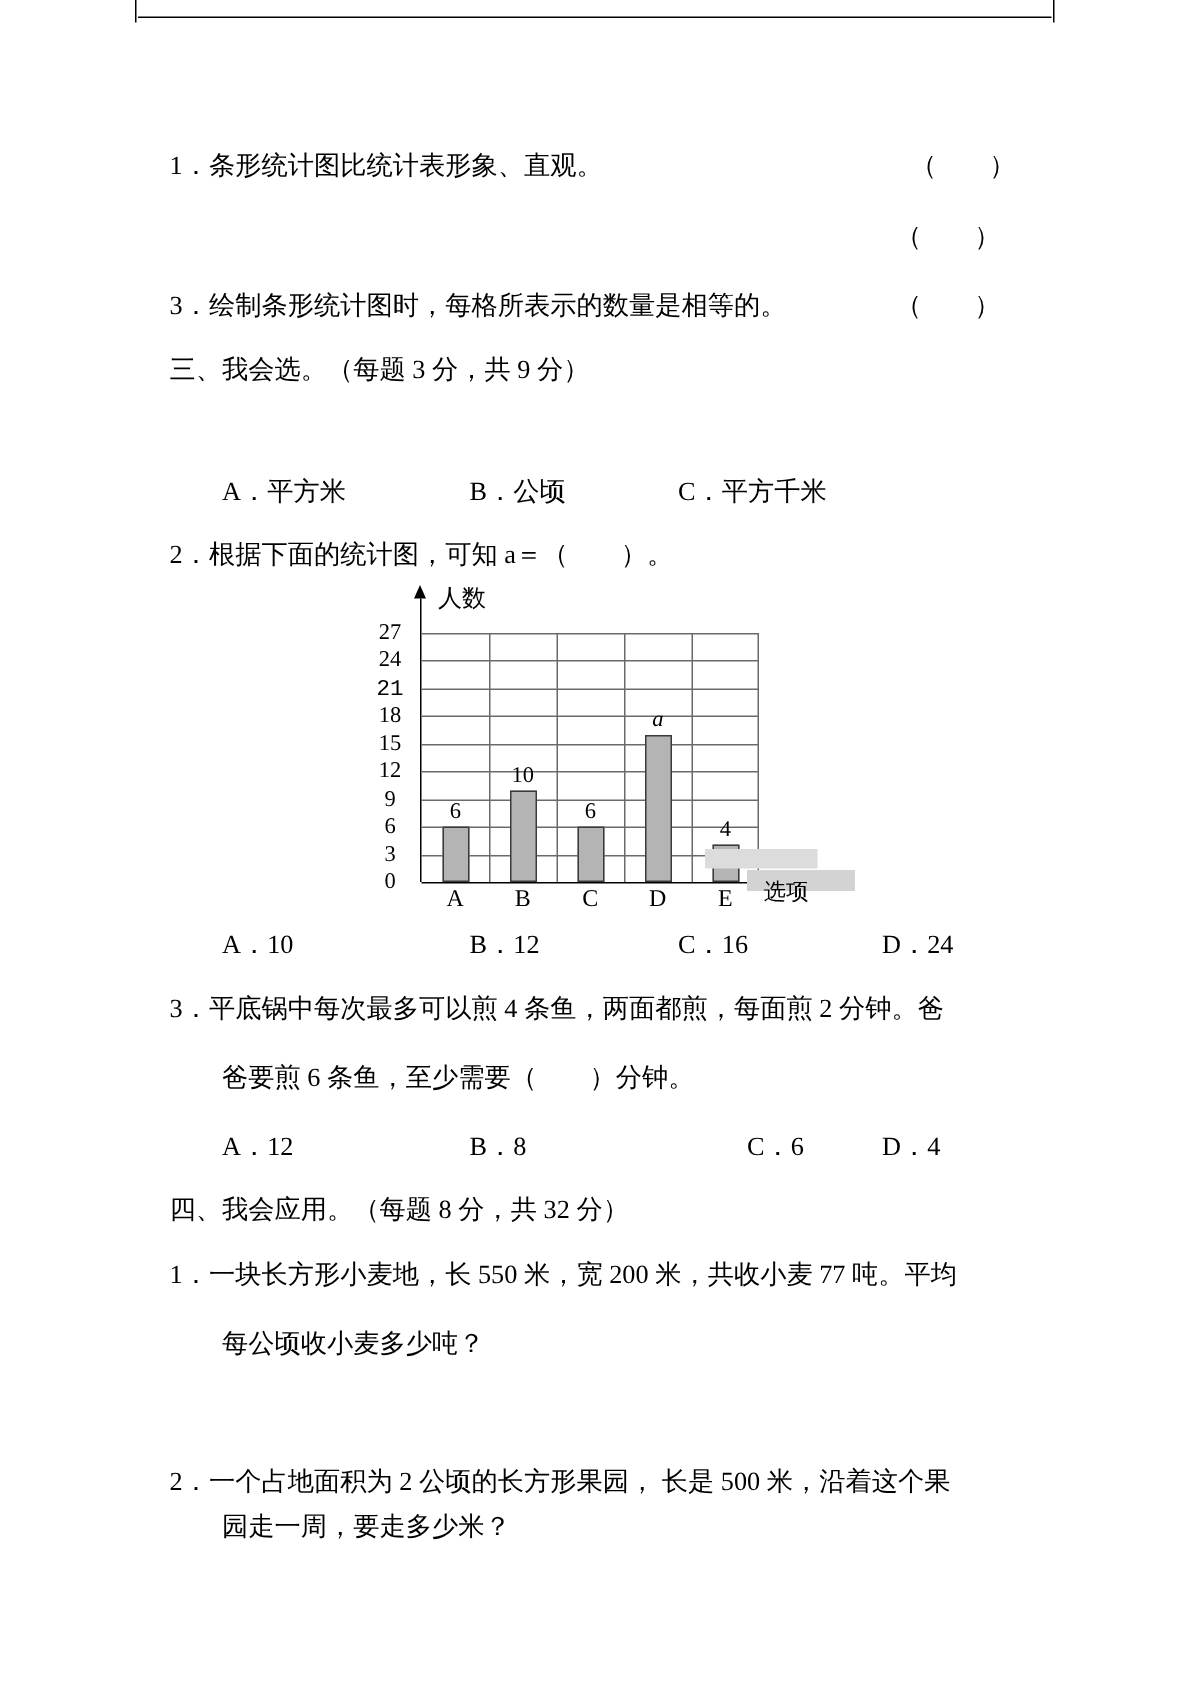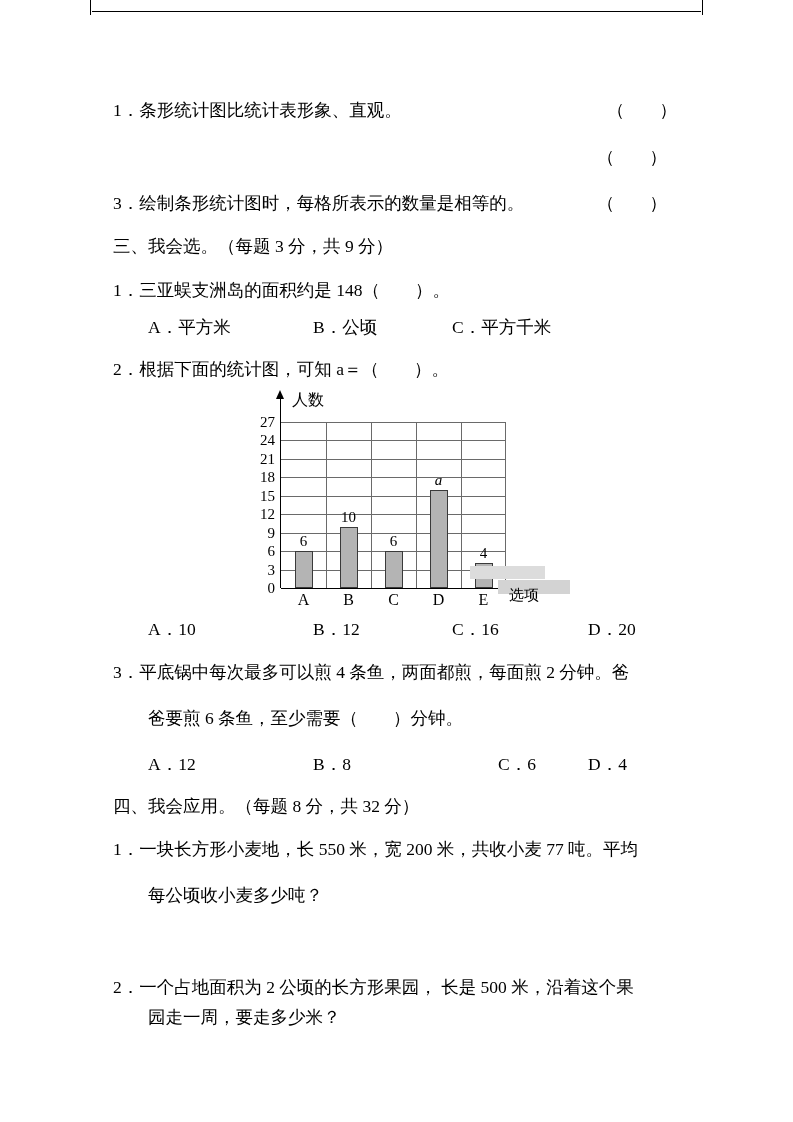--- a/index.html
+++ b/index.html
@@ -12,21 +12,21 @@
   .frame-top{position:absolute;left:92px;top:11px;width:609px;height:1px;background:#000;}
   .frame-stub{position:absolute;top:0;width:1px;height:15px;background:#000;}
   .frame-stub.l{left:90px;} .frame-stub.r{left:702px;}
   
   .plot{position:absolute;left:281px;top:422px;width:225px;height:166px;border-bottom:1px solid #000;}
   .hgrid{position:absolute;left:0;width:100%;height:1px;background:#6a6a6a;}
   .vgrid{position:absolute;top:0;height:100%;width:1px;background:#6a6a6a;}
   .bar{position:absolute;bottom:0;width:18px;border:1px solid #3a3a3a;box-sizing:border-box;}
   .bar-label{position:absolute;width:30px;text-align:center;font-size:15px;}
   .bar-label.ital{font-style:italic;}
-  .ytick{position:absolute;left:-36px;width:30px;text-align:right;font-size:15px;}
+  .ytick{position:absolute;left:-36px;width:30px;text-align:center;font-size:15px;}
   .xtick{position:absolute;top:169px;width:20px;text-align:center;font-size:16px;}
   .yaxis{position:absolute;left:280px;top:399px;width:1px;height:189px;background:#000;}
   .yarrow{position:absolute;left:276px;top:390px;width:0;height:0;
     border-left:4.5px solid transparent;border-right:4.5px solid transparent;border-bottom:9px solid #000;}
   .ylabel{position:absolute;left:292px;top:390px;font-size:16px;}
   .xlabel{position:absolute;left:509px;top:586px;font-size:15px;}
   .xaxis-ext{position:absolute;left:506px;top:587px;width:10px;height:1px;background:#000;}
   .wm1{position:absolute;left:470px;top:566px;width:75px;height:13px;background:#dcdcdc;}
   .wm2{position:absolute;left:498px;top:580px;width:72px;height:14px;background:#d3d3d3;}
   
@@ -54,21 +54,20 @@
   <div class="frame-stub r"></div>
 
   <div class="txt j1t">1．条形统计图比统计表形象、直观。</div>
   <div class="txt j1b">（　　）</div>
   <div class="txt j2b">（　　）</div>
   <div class="txt j3t">3．绘制条形统计图时，每格所表示的数量是相等的。</div>
   <div class="txt j3b">（　　）</div>
 
   <div class="txt s3t">三、我会选。（每题 3 分，共 9 分）</div>
 
-  <div class="txt s3q1">1．三亚蜈支洲岛的面积约是 148（　　）。</div>
   <div class="txt o1a">A．平方米</div>
   <div class="txt o1b">B．公顷</div>
   <div class="txt o1c">C．平方千米</div>
 
   <div class="txt s3q2">2．根据下面的统计图，可知 a＝（　　）。</div>
 
   <div class="yarrow"></div>
   <div class="yaxis"></div>
   <div class="ylabel txt" style="position:absolute;">人数</div>
   <div class="plot" id="plot">
@@ -79,21 +78,21 @@
       <div class="ytick" style="bottom: 27.8889px;">6</div>
       <div class="hgrid" style="bottom: 54.3333px;"></div>
       <div class="ytick" style="bottom: 46.3333px;">9</div>
       <div class="hgrid" style="bottom: 72.7778px;"></div>
       <div class="ytick" style="bottom: 64.7778px;">12</div>
       <div class="hgrid" style="bottom: 91.2222px;"></div>
       <div class="ytick" style="bottom: 83.2222px;">15</div>
       <div class="hgrid" style="bottom: 109.667px;"></div>
       <div class="ytick" style="bottom: 101.667px;">18</div>
       <div class="hgrid" style="bottom: 128.111px;"></div>
-      <div class="ytick" style="bottom: 120.111px;">21</div>
+      <div class="ytick" style="bottom: 120.111px; font-family: Liberation Mono, monospace;">21</div>
       <div class="hgrid" style="bottom: 146.556px;"></div>
       <div class="ytick" style="bottom: 138.556px;">24</div>
       <div class="hgrid" style="bottom: 165px;"></div>
       <div class="ytick" style="bottom: 157px;">27</div>
       <div class="vgrid" style="left: 45px;"></div>
       <div class="vgrid" style="left: 90px;"></div>
       <div class="vgrid" style="left: 135px;"></div>
       <div class="vgrid" style="left: 180px;"></div>
       <div class="vgrid" style="left: 224px;"></div>
       <div class="bar" style="left: 13.5px; height: 36.8889px; background: rgb(180, 180, 180);"></div>
@@ -113,21 +112,21 @@
       <div class="xtick" style="left: 192.5px;">E</div>
     </div>
   <div class="xaxis-ext"></div>
   <div class="wm1"></div>
   <div class="wm2"></div>
   <div class="xlabel txt" style="position:absolute;">选项</div>
 
   <div class="txt o2a">A．10</div>
   <div class="txt o2b">B．12</div>
   <div class="txt o2c">C．16</div>
-  <div class="txt o2d">D．20</div>
+  <div class="txt o2d">D．24</div>
 
   <div class="txt q3l1">3．平底锅中每次最多可以煎 4 条鱼，两面都煎，每面煎 2 分钟。爸</div>
   <div class="txt q3l2">爸要煎 6 条鱼，至少需要（　　）分钟。</div>
   <div class="txt o3a">A．12</div>
   <div class="txt o3b">B．8</div>
   <div class="txt o3c">C．6</div>
   <div class="txt o3d">D．4</div>
 
   <div class="txt s4t">四、我会应用。（每题 8 分，共 32 分）</div>
   <div class="txt s4q1l1">1．一块长方形小麦地，长 550 米，宽 200 米，共收小麦 77 吨。平均</div>

